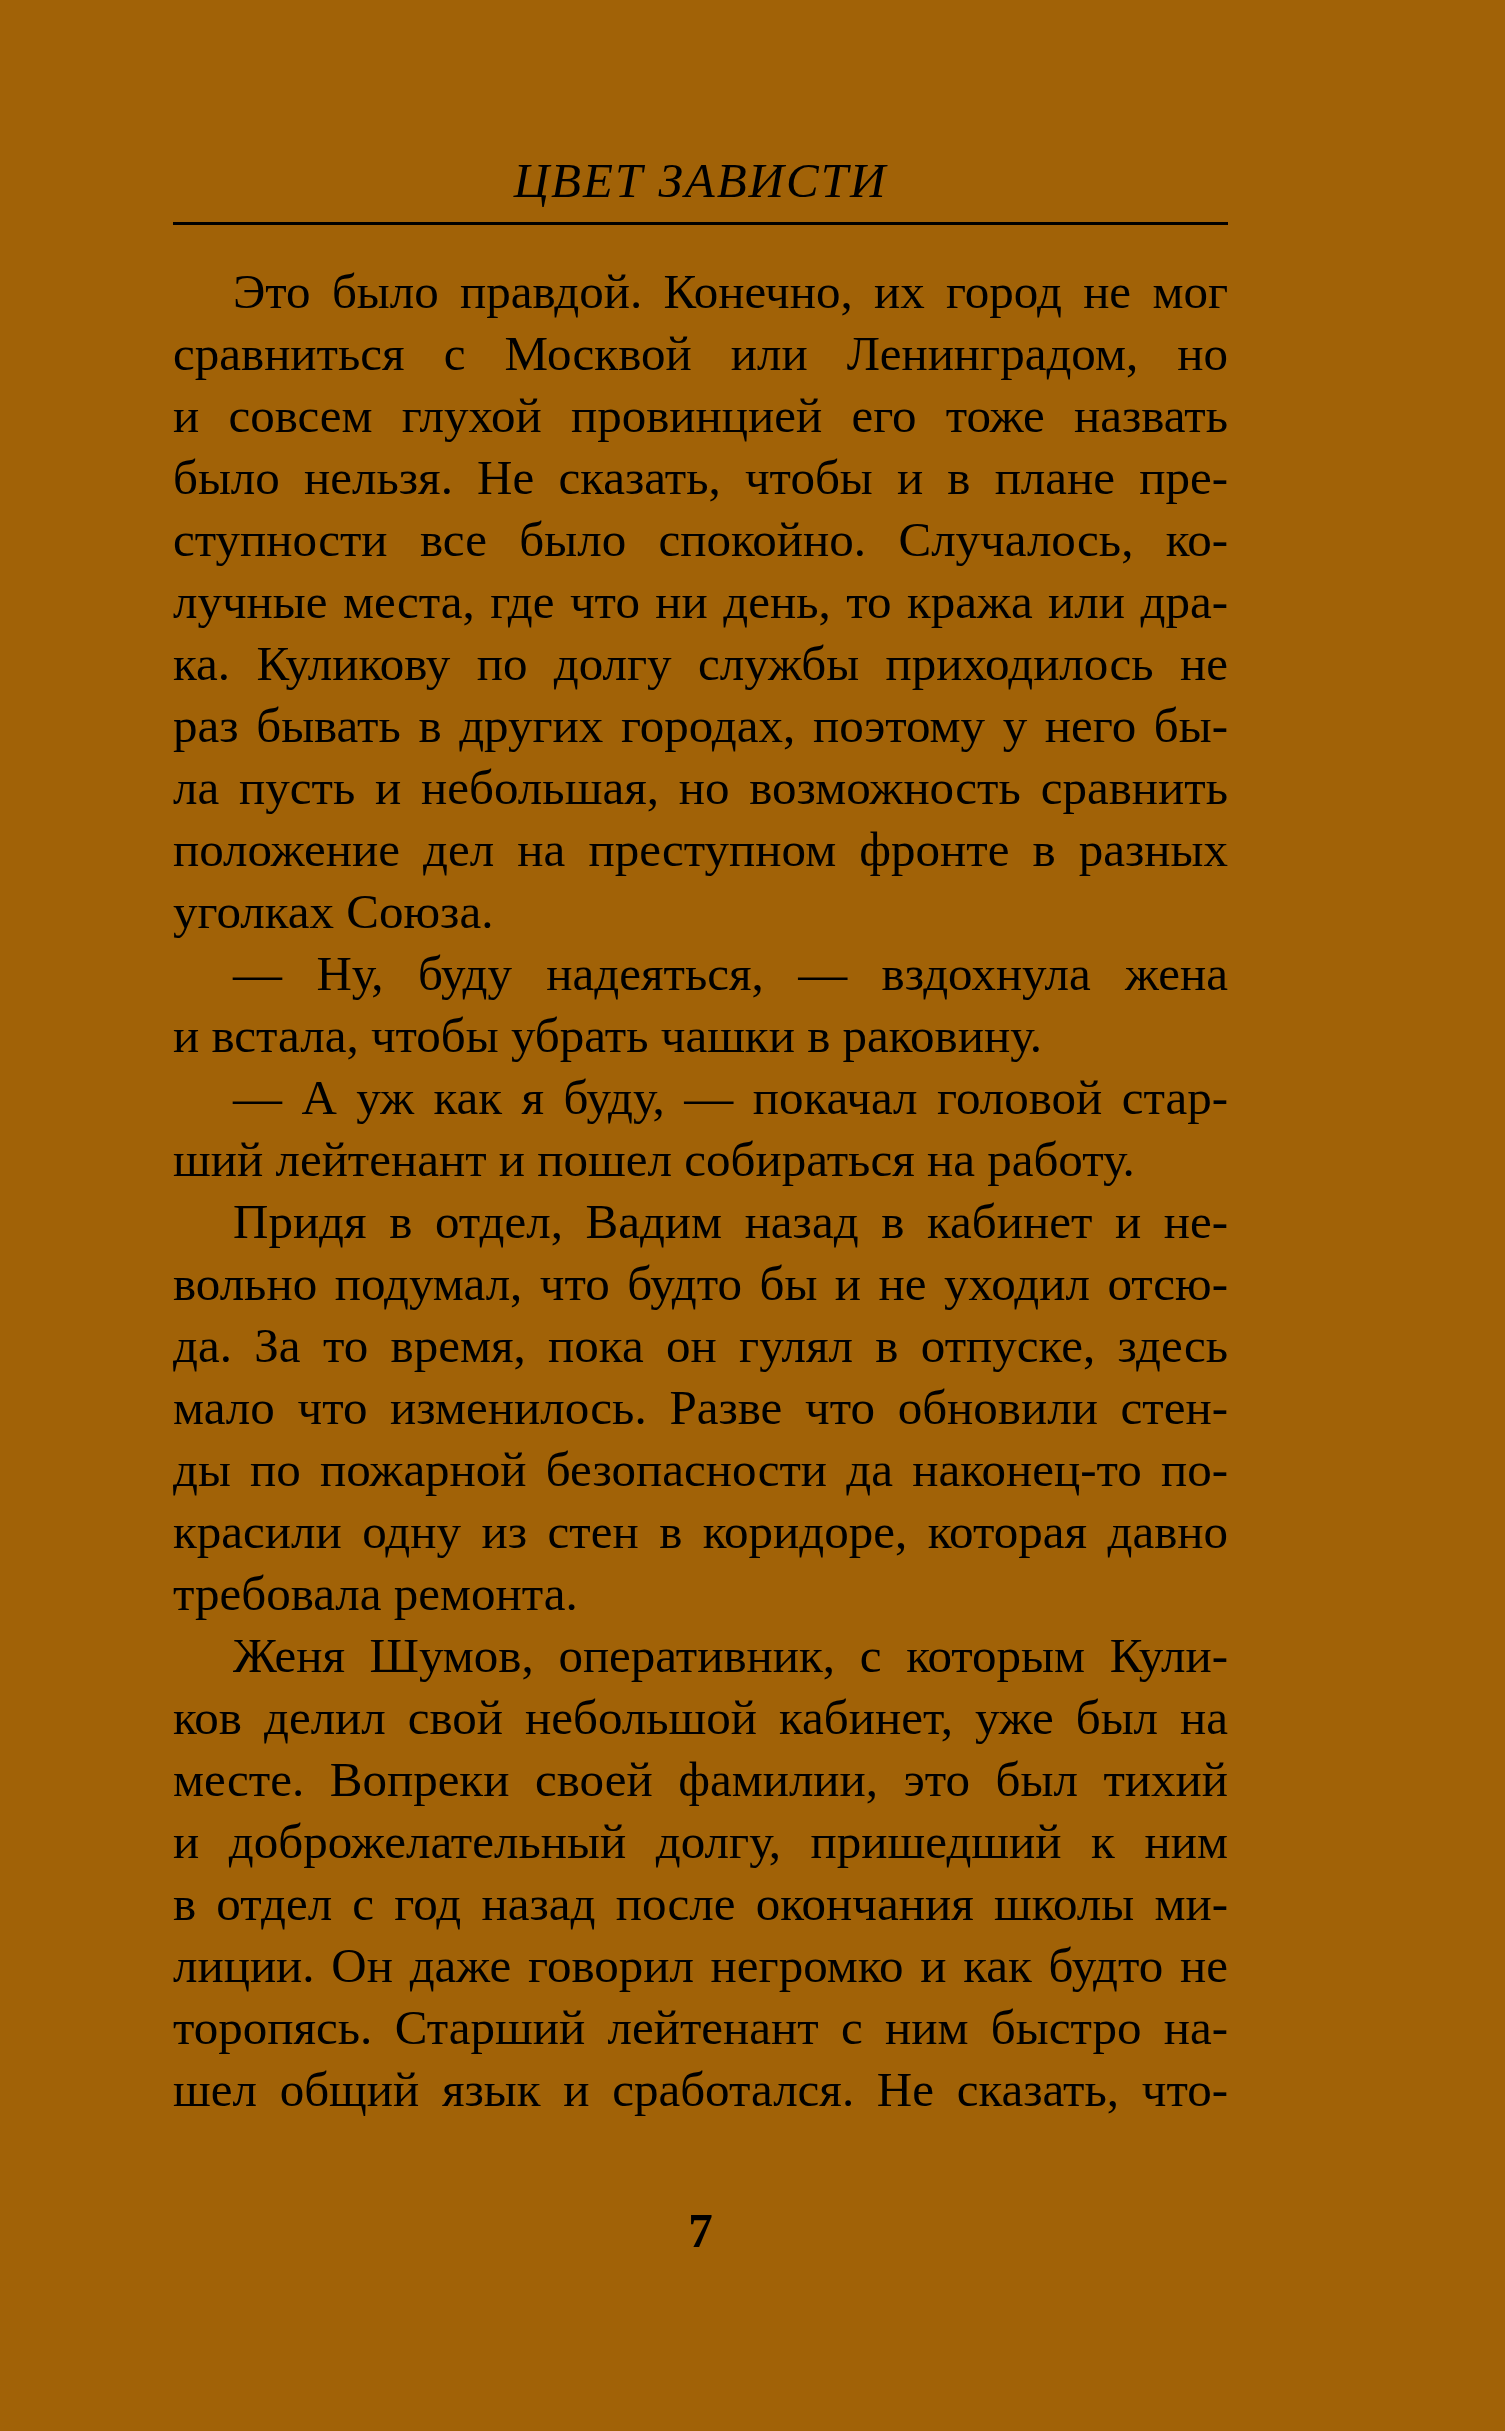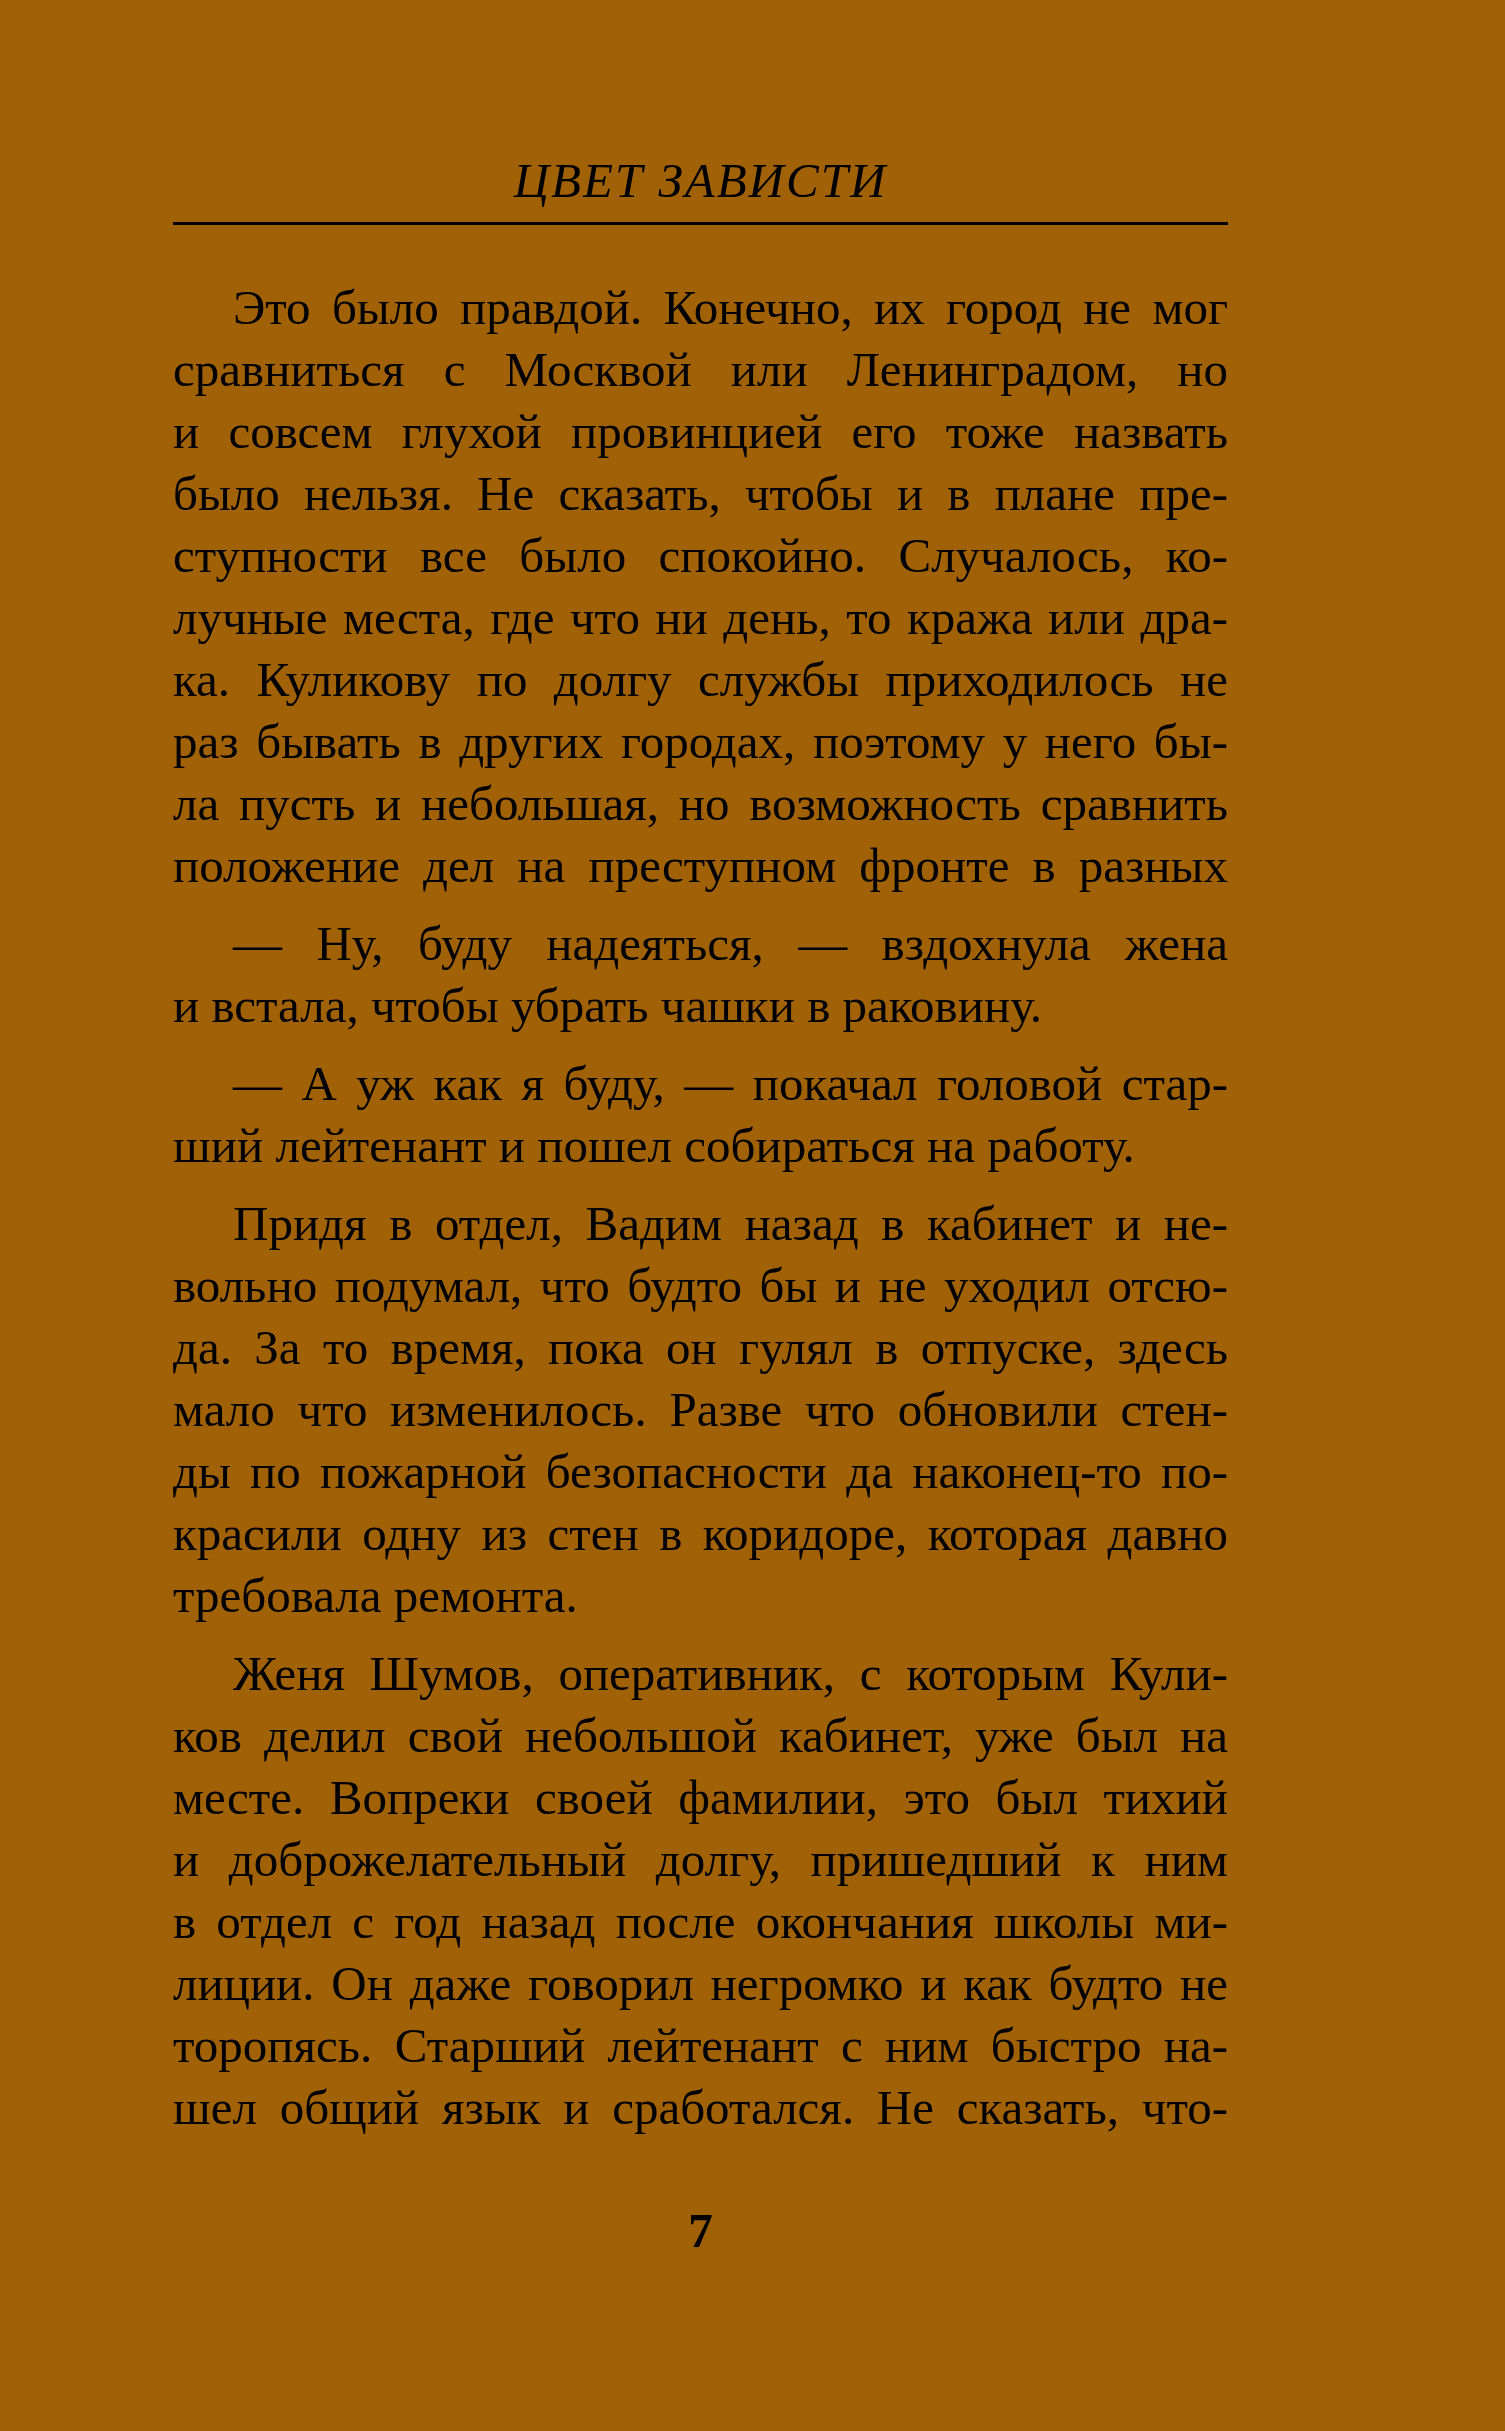--- a/index.html
+++ b/index.html
@@ -59,21 +59,20 @@
       text-align: justify;
       text-align-last: justify;
       overflow: visible;
     }
     .line.last {
       text-align: left;
       text-align-last: left;
     }
     .line.indent {
       padding-left: 60px;
-      margin-top: 16px;
     }
     .folio {
       position: absolute;
       left: 173px;
       width: 1055px;
       top: 2201px;
       height: 59px;
       text-align: center;
       font-weight: bold;
       font-size: 49px;
@@ -94,20 +93,21 @@
       <span class="line indent">Это было правдой. Конечно, их город не мог</span>
       <span class="line">сравниться с Москвой или Ленинградом, но</span>
       <span class="line">и совсем глухой провинцией его тоже назвать</span>
       <span class="line">было нельзя. Не сказать, чтобы и в плане пре-</span>
       <span class="line">ступности все было спокойно. Случалось, ко-</span>
       <span class="line">лучные места, где что ни день, то кража или дра-</span>
       <span class="line">ка. Куликову по долгу службы приходилось не</span>
       <span class="line">раз бывать в других городах, поэтому у него бы-</span>
       <span class="line">ла пусть и небольшая, но возможность сравнить</span>
       <span class="line">положение дел на преступном фронте в разных</span>
+      <span class="line last">уголках Союза.</span>
     </div>
 
     <div class="paragraph">
       <span class="line indent">— Ну, буду надеяться, — вздохнула жена</span>
       <span class="line last">и встала, чтобы убрать чашки в раковину.</span>
     </div>
 
     <div class="paragraph">
       <span class="line indent">— А уж как я буду, — покачал головой стар-</span>
       <span class="line last">ший лейтенант и пошел собираться на работу.</span>

